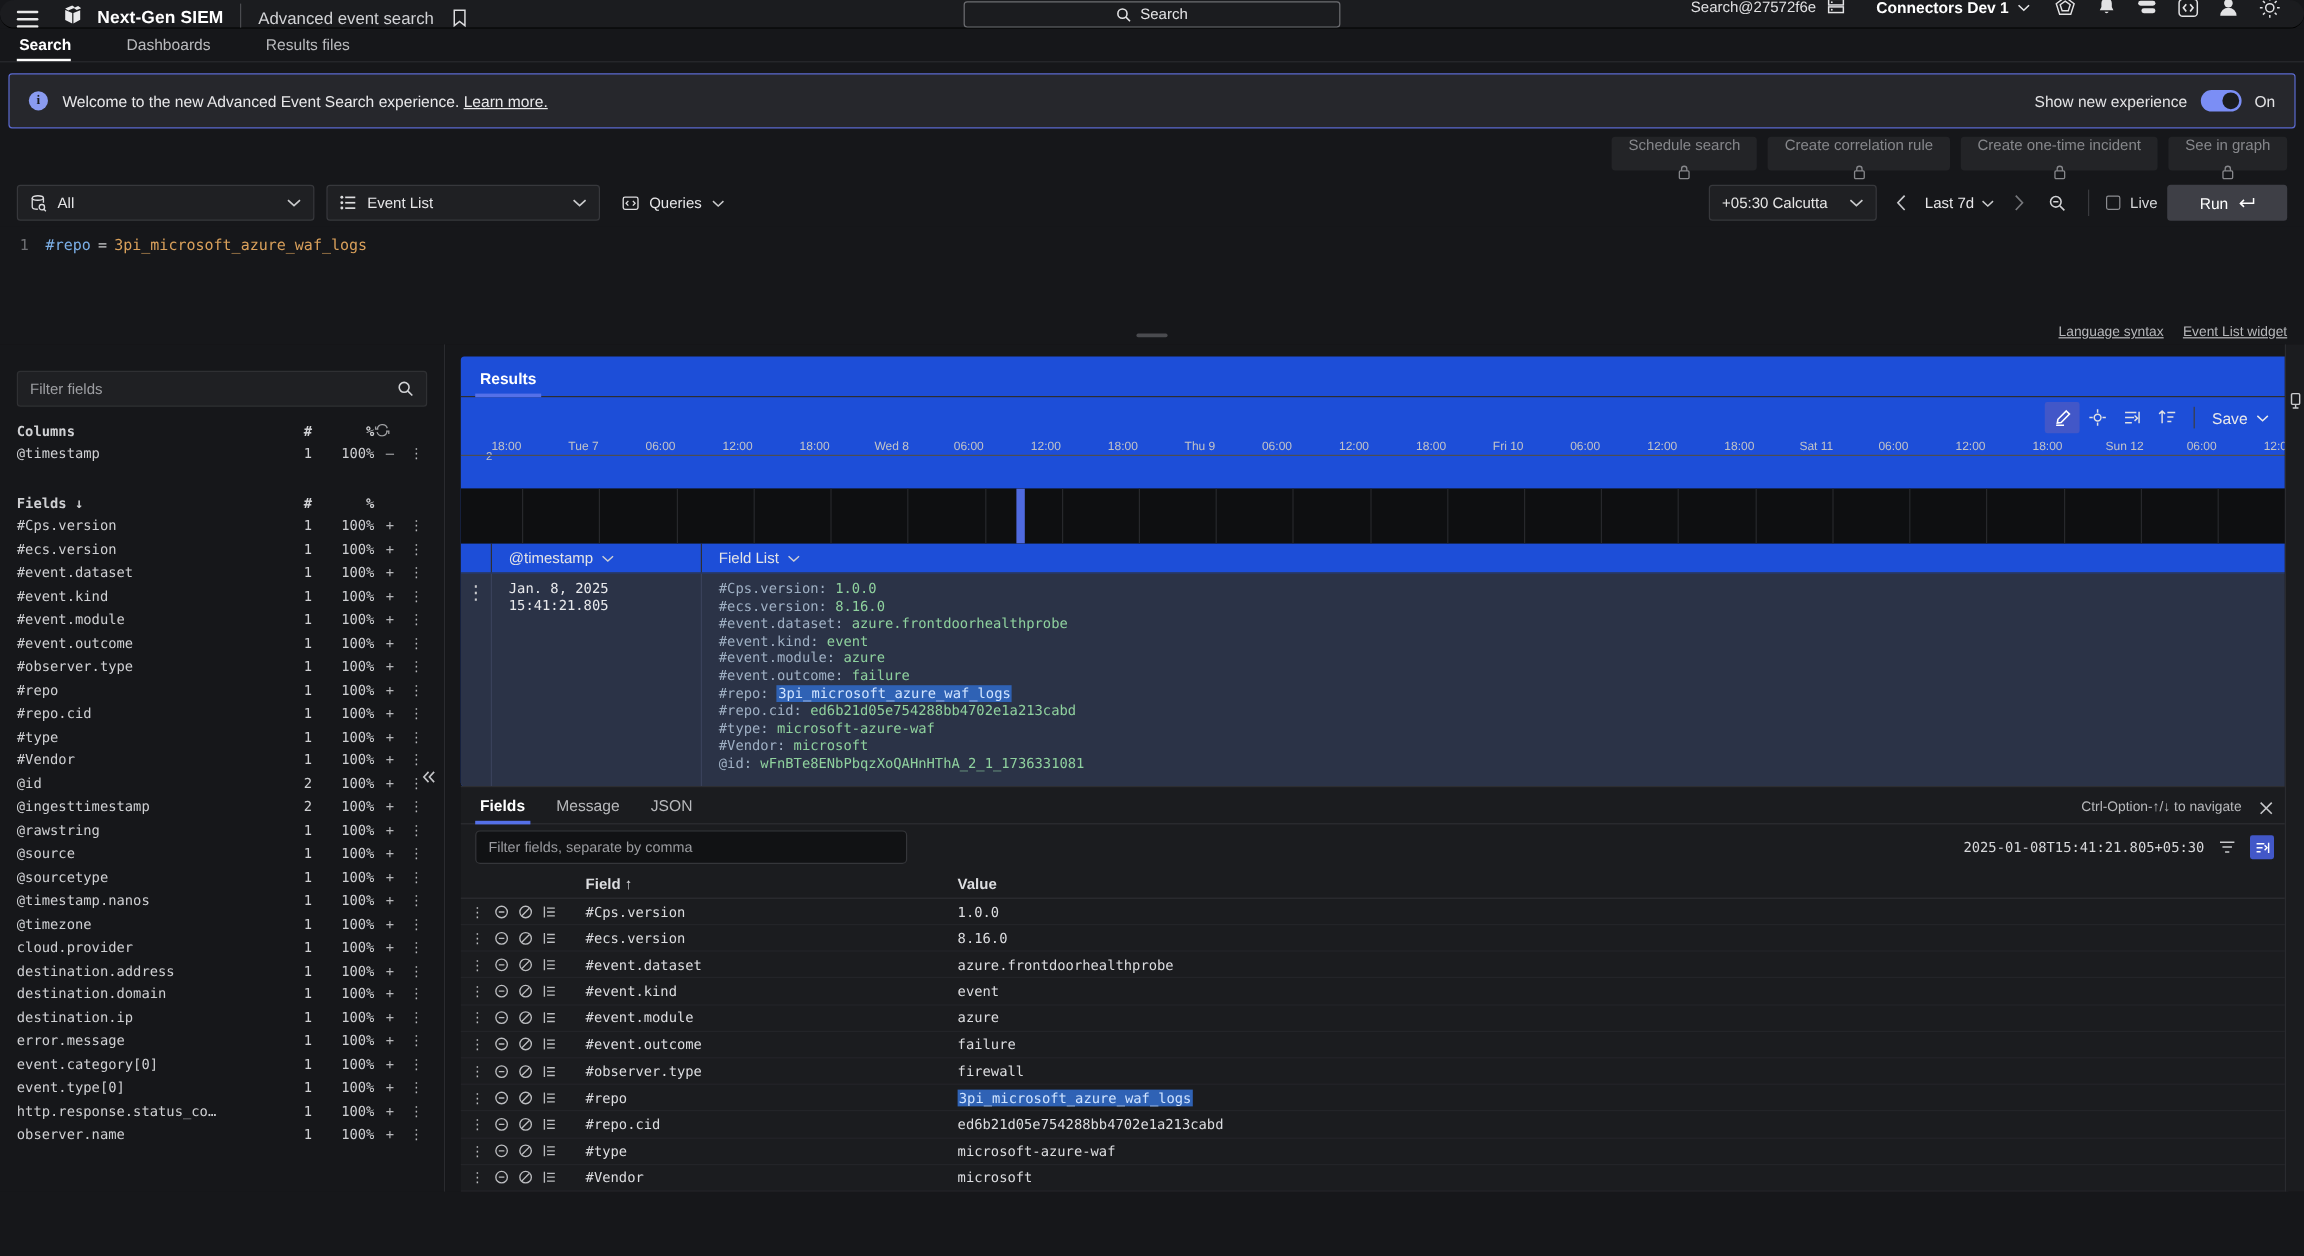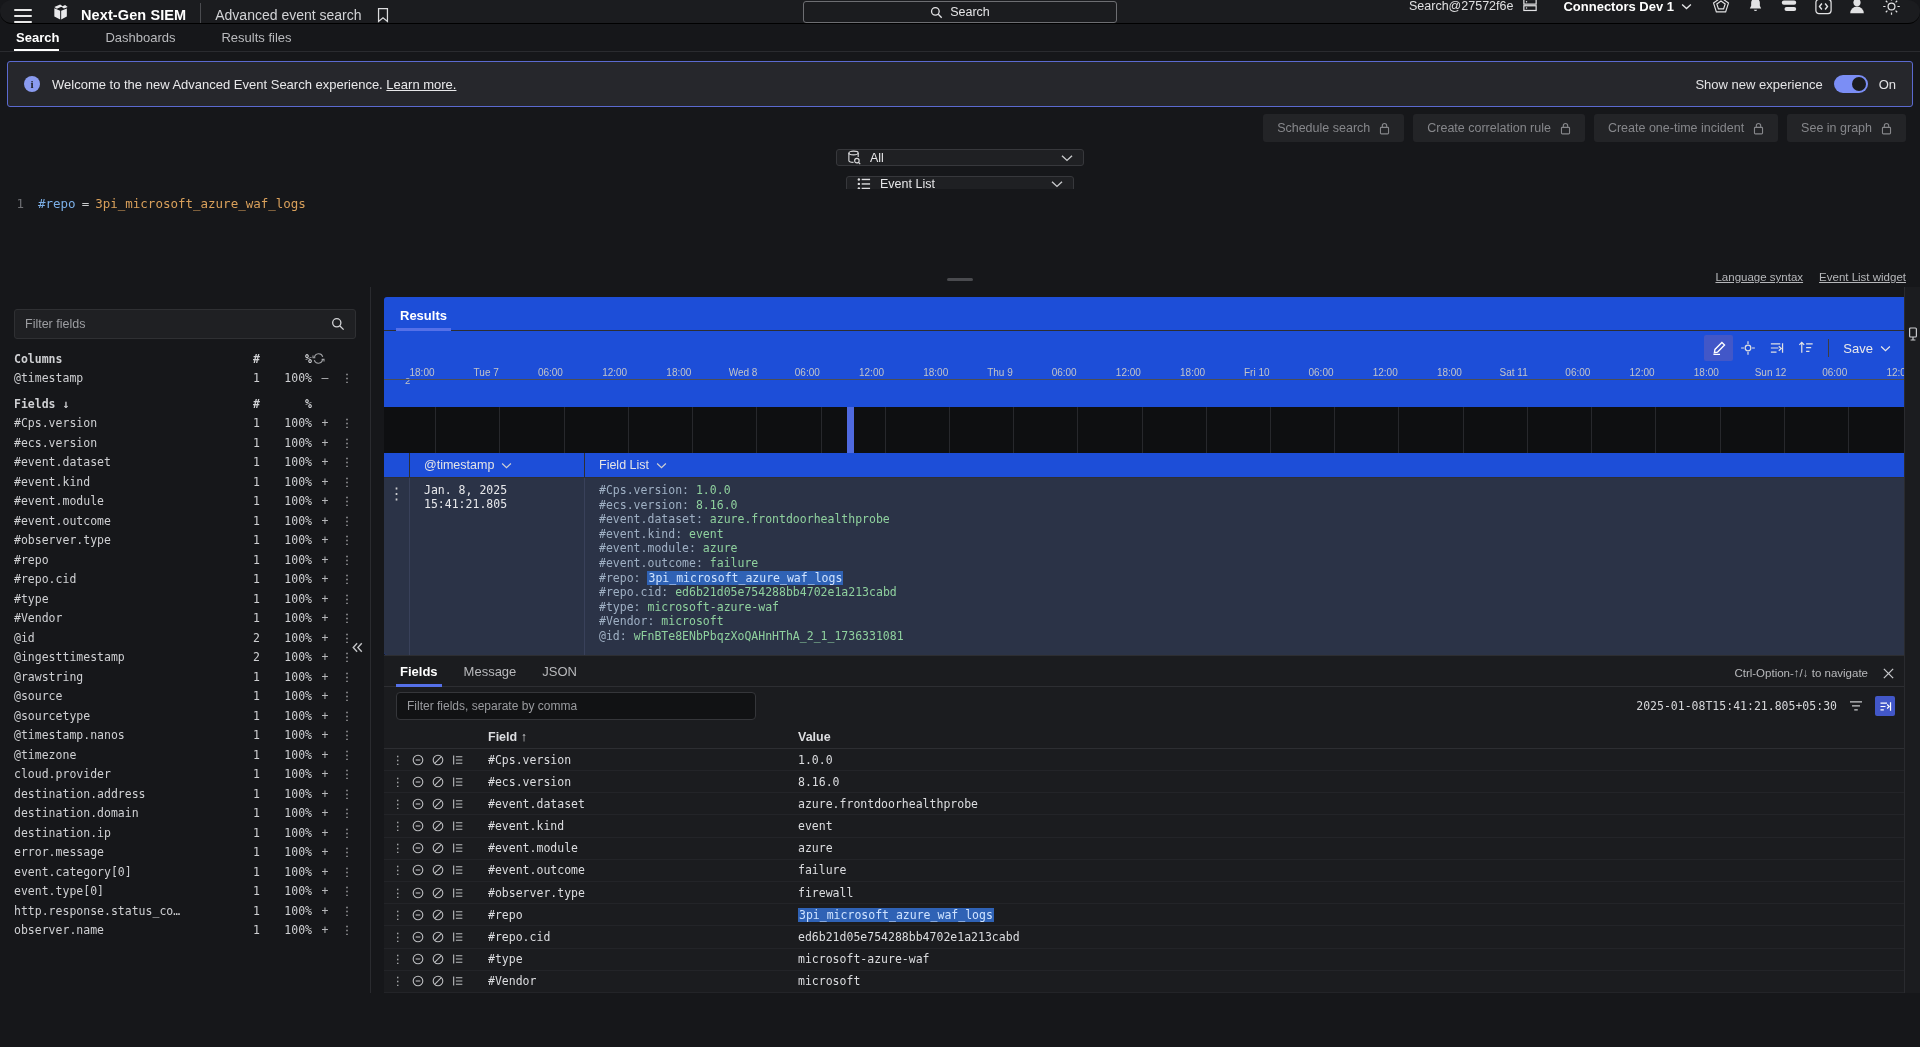--- a/index.html
+++ b/index.html
@@ -52,25 +52,25 @@
   .banner-text { margin-left:12px; font-size:13px; color:#e8e8ea;}
   .banner-link { color:#e8e8ea; text-decoration:underline; cursor:pointer;}
   .banner-right { margin-left:auto; display:flex; align-items:center; gap:11px; font-size:13px; color:#e3e3e5;}
   .toggle { width:34px; height:18px; border-radius:9px; background:#7b8ef5; position:relative; cursor:pointer;}
   .toggle::after { content:''; position:absolute; right:2px; top:2px; width:14px; height:14px; border-radius:50%; background:#1b1c1f;}
 
   
   .actionrow { height:42px; display:flex; align-items:center; justify-content:flex-end; padding-right:14px; gap:9px;}
   .ghostbtn {
     height:28px; background:#232427; border-radius:3px; padding:0 14px;
-    display:flex; align-items:center; gap:9px; font-size:12.5px; color:#86878b; cursor:pointer;
+    display:flex; align-items:center; gap:9px; font-size:12.5px; color:#86878b; cursor:pointer;flex-direction:column;
   }
 
   
-  .qtoolbar { height:40px; display:flex; align-items:center; padding:0 14px; gap:10px;flex-direction:column;}
+  .qtoolbar { height:40px; display:flex; align-items:center; padding:0 14px; gap:10px;}
   .sel {
     height:30px; background:#1f2023; border:1px solid #37383c; border-radius:3px;
     display:flex; align-items:center; padding:0 10px; font-size:12.5px; color:#e6e6e8; cursor:pointer; gap:9px;
   }
   .sel .caret { margin-left:auto; }
   .sel-all { width:248px; }
   .sel-evt { width:228px; }
   .queries { display:flex; align-items:center; gap:8px; font-size:12.5px; color:#e6e6e8; cursor:pointer; padding:0 8px;text-align:center;}
   .qt-right { margin-left:auto; display:flex; align-items:center; gap:8px;}
   .tz { width:140px; height:30px; background:#1f2023; border:1px solid #37383c; border-radius:3px; display:flex; align-items:center; padding:0 10px; font-size:12.5px; cursor:pointer;}
@@ -461,21 +461,21 @@
         <span class="fdots"></span>
       </div>
       <div class="flabel">
         <span class="fname">@timestamp</span>
         <span class="fcnt">1</span>
         <span class="fpct">100%</span>
         <span class="fact">—</span>
         <span class="fdots">⋮</span>
       </div>
 
-      <div class="flabel hdr" style="margin-top:6px">
+      <div class="flabel hdr" style="margin-top:21px">
         <span class="fname"><span>Fields</span> <span>↓</span></span>
         <span class="fcnt">#</span>
         <span class="fpct">%</span>
         <span class="fact"></span>
         <span class="fdots"></span>
       </div>
       <div id="field-rows">
           <div class="flabel">
             <span class="fname">#Cps.version</span>
             <span class="fcnt">1</span>

